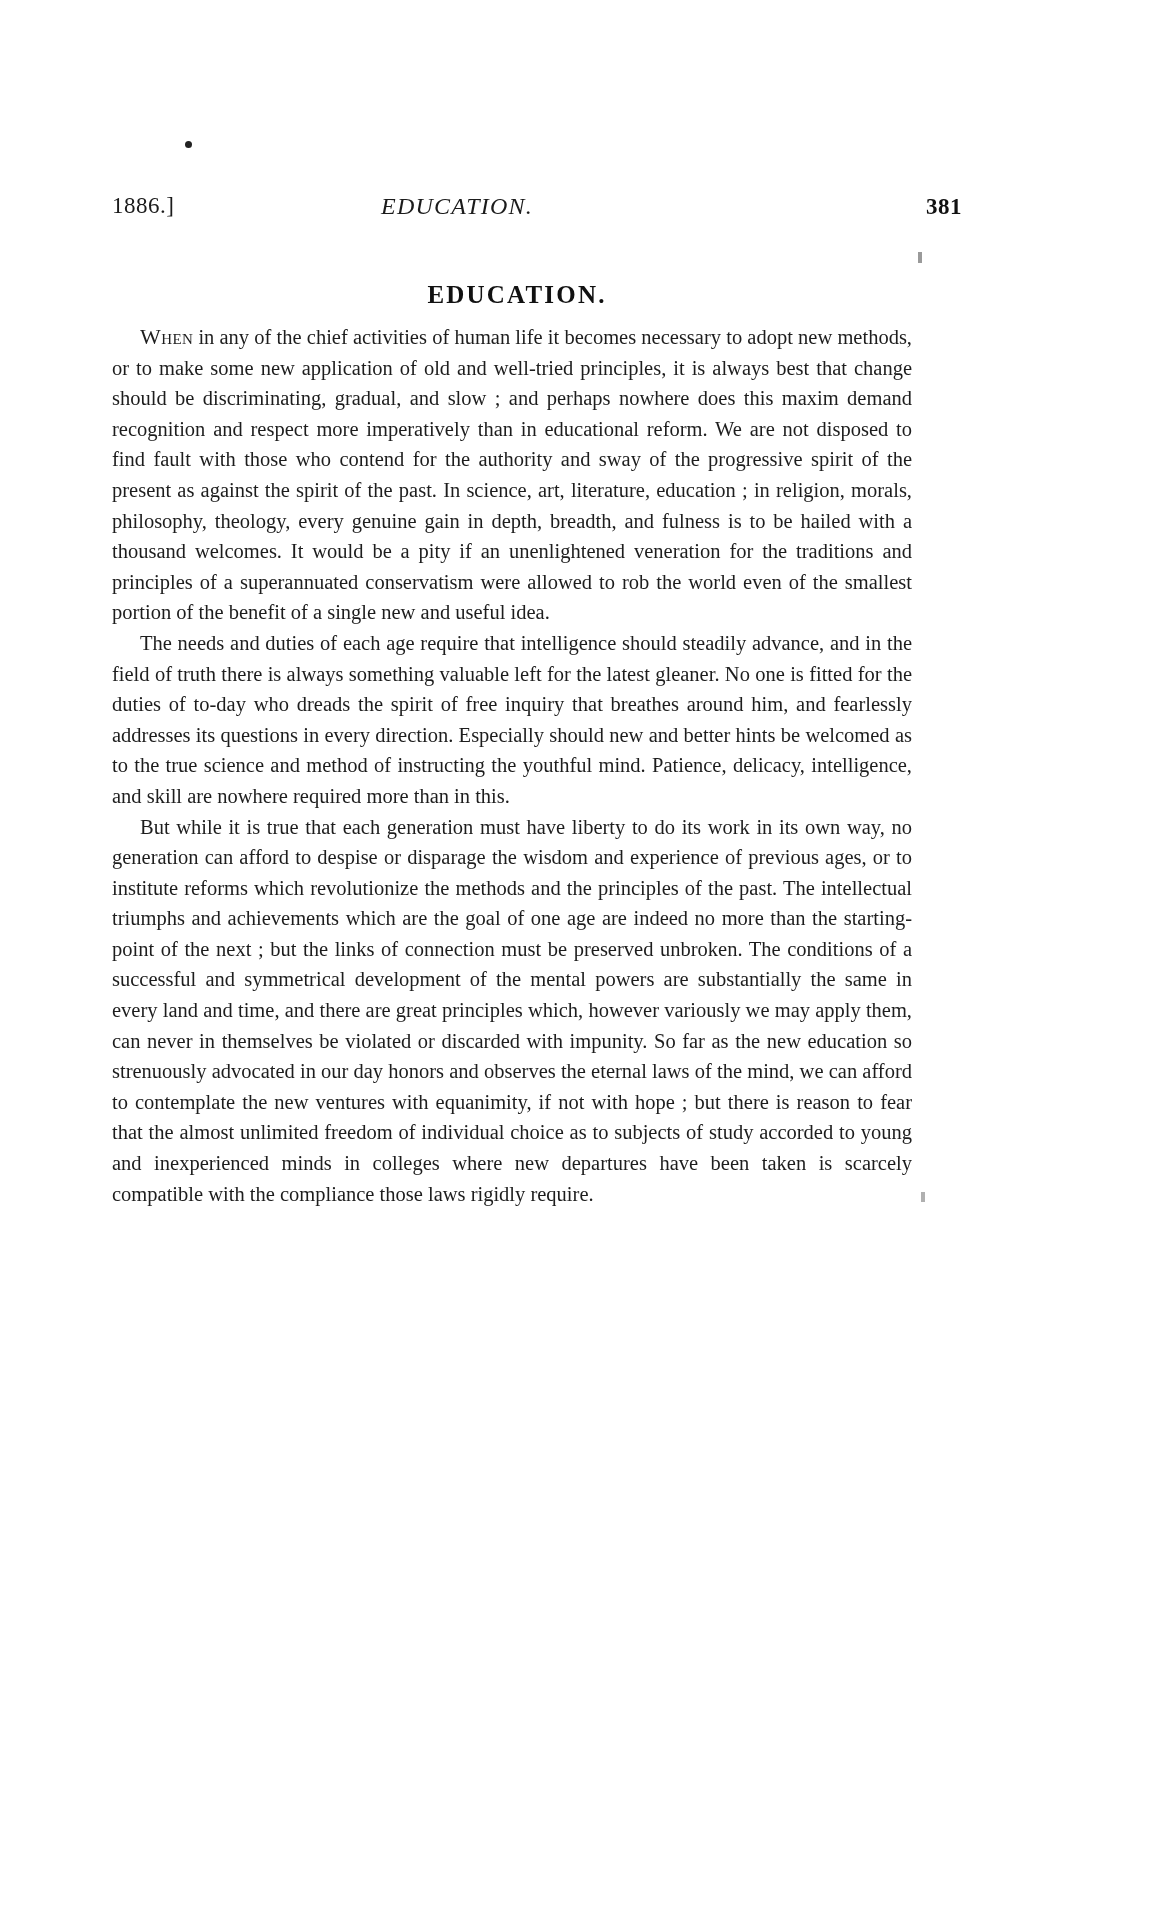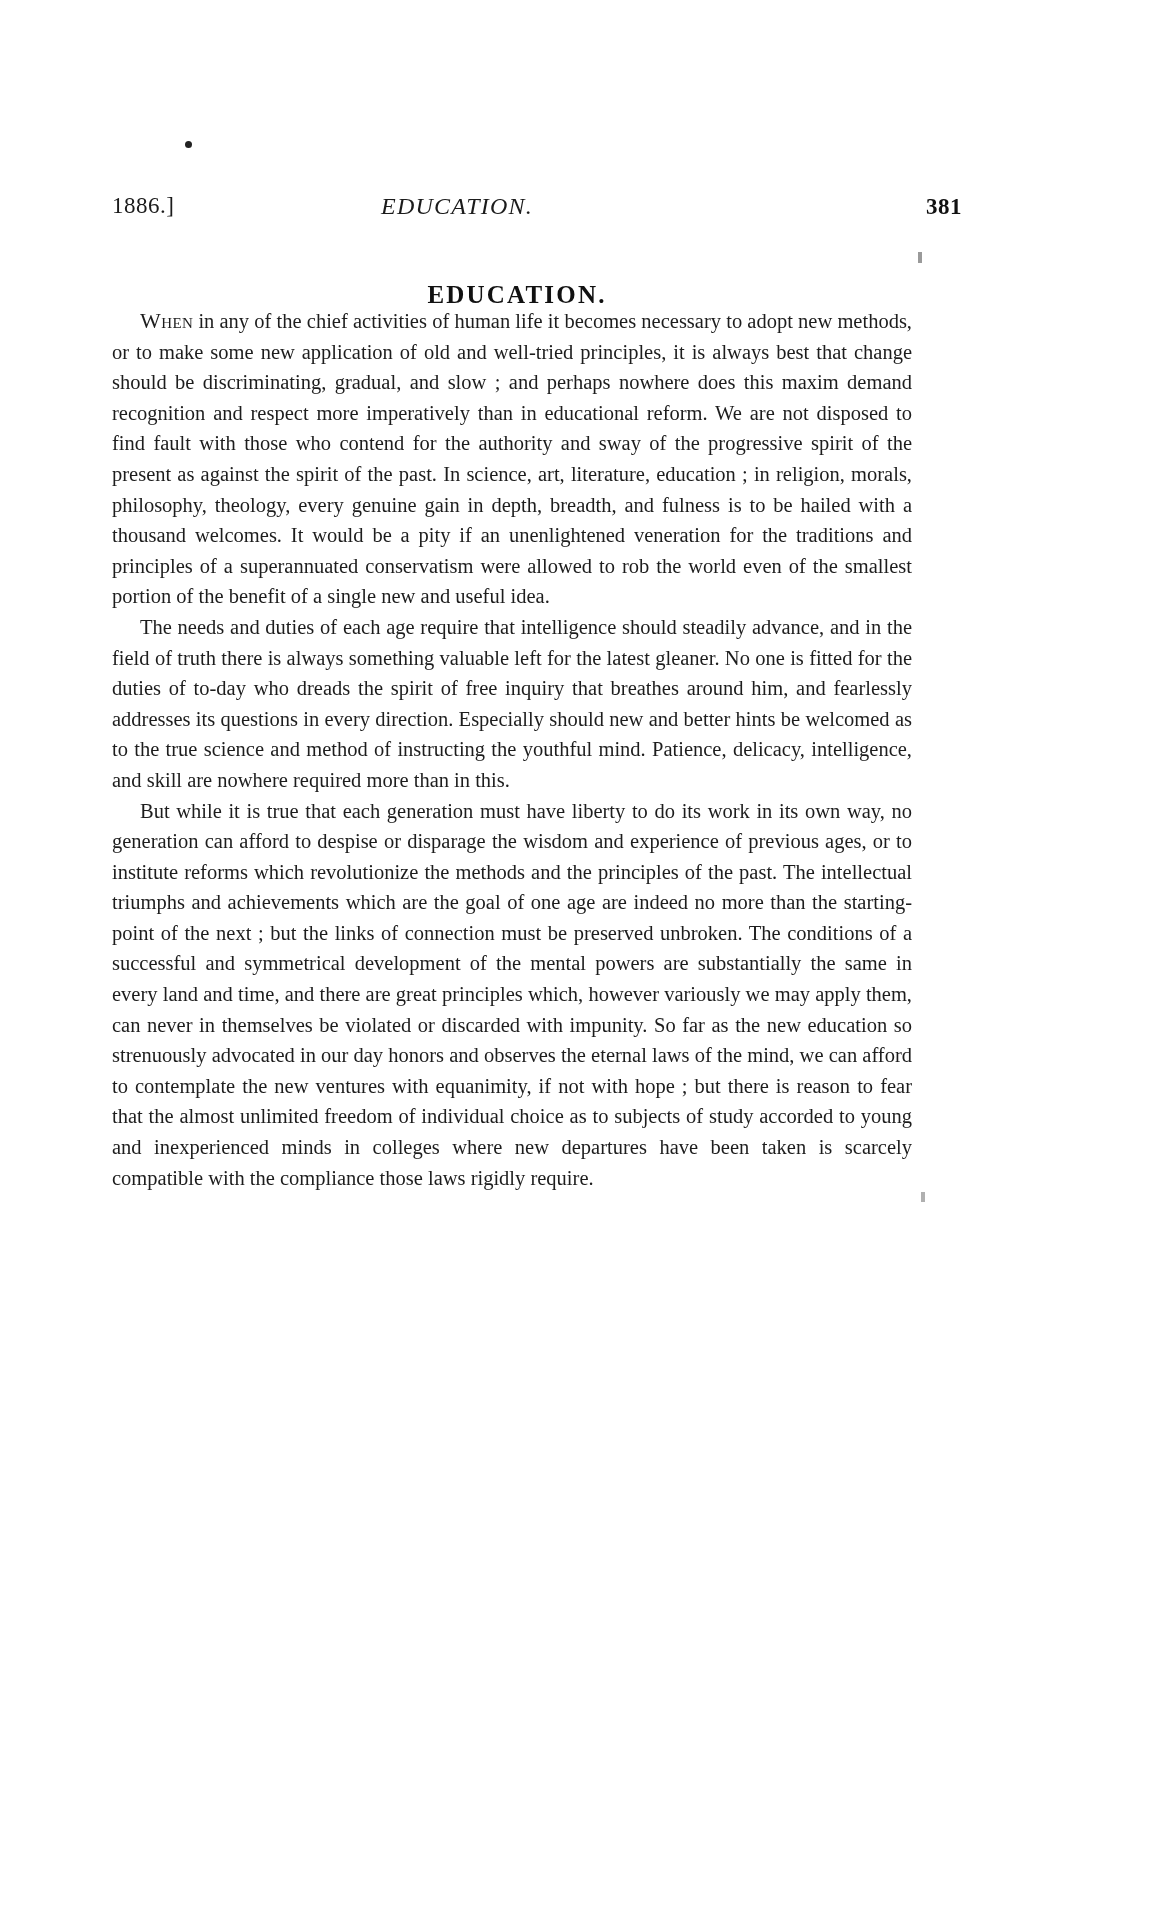--- a/index.html
+++ b/index.html
@@ -97,21 +97,21 @@
     text-align: center;
     font-size: 25px;
     font-weight: bold;
     letter-spacing: 2.2px;
     color: #111;
   }
 
   .body-text {
     position: absolute;
     left: 112px;
-    top: 306px;
+    top: 322px;
     width: 800px;
     font-size: 20.5px;
     line-height: 30.6px;
     text-align: justify;
     color: #1d1d1d;
   }
   .body-text p {
     margin: 0;
     text-indent: 28px;
   }

